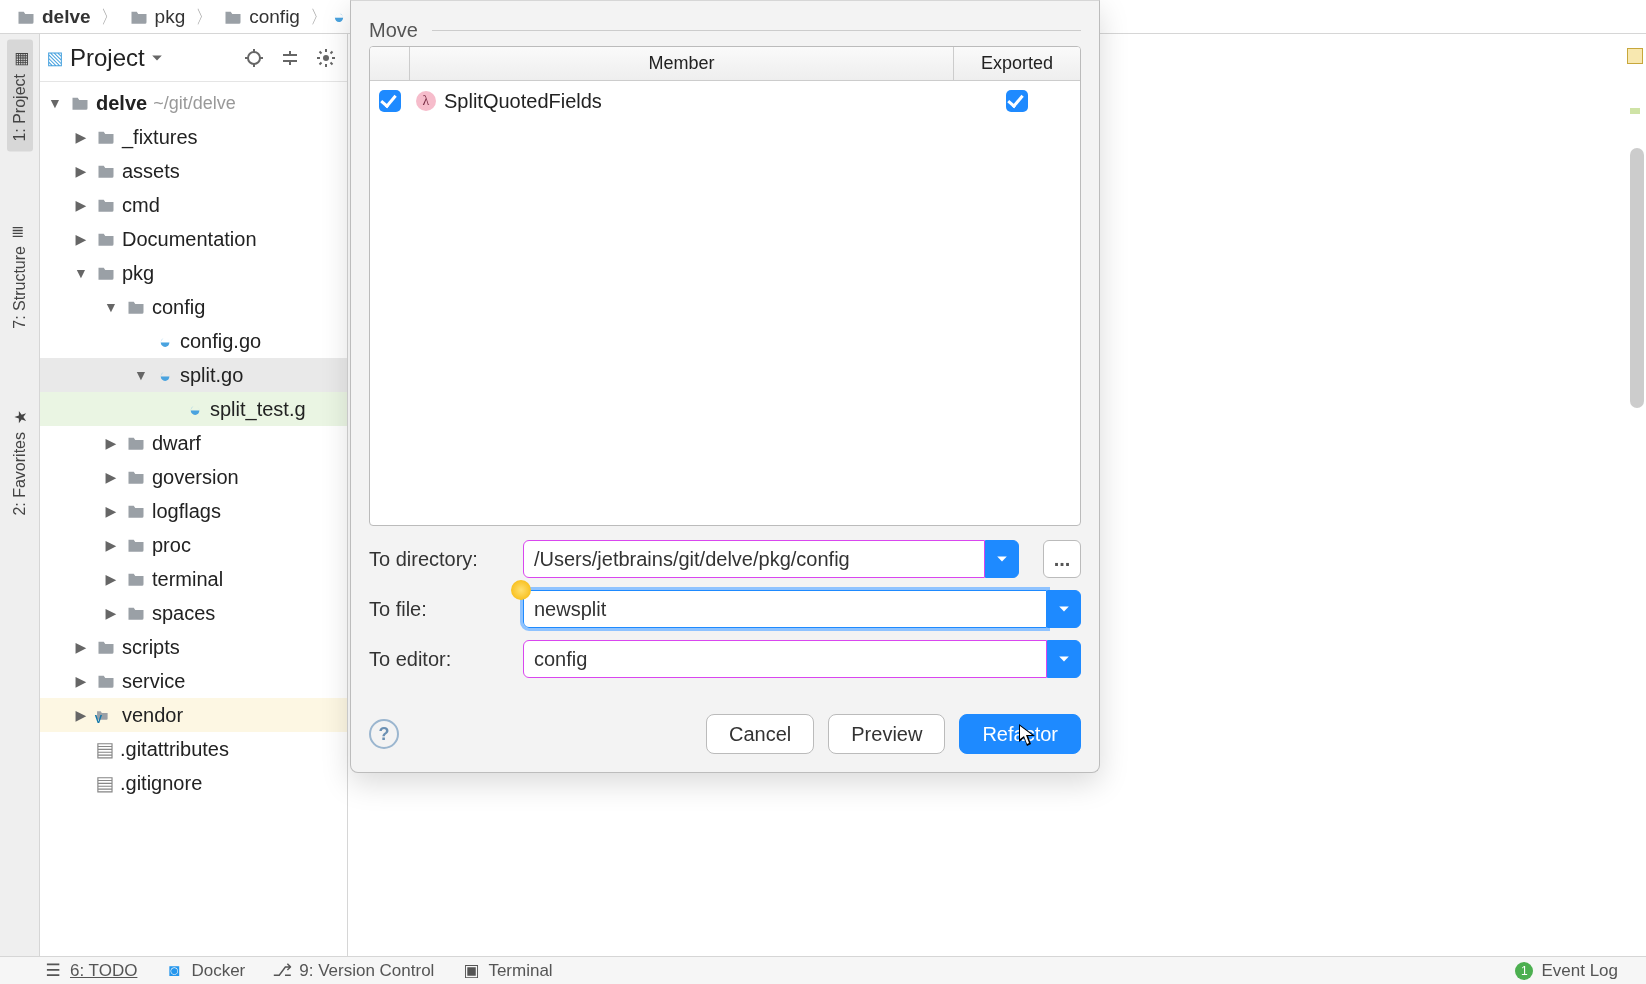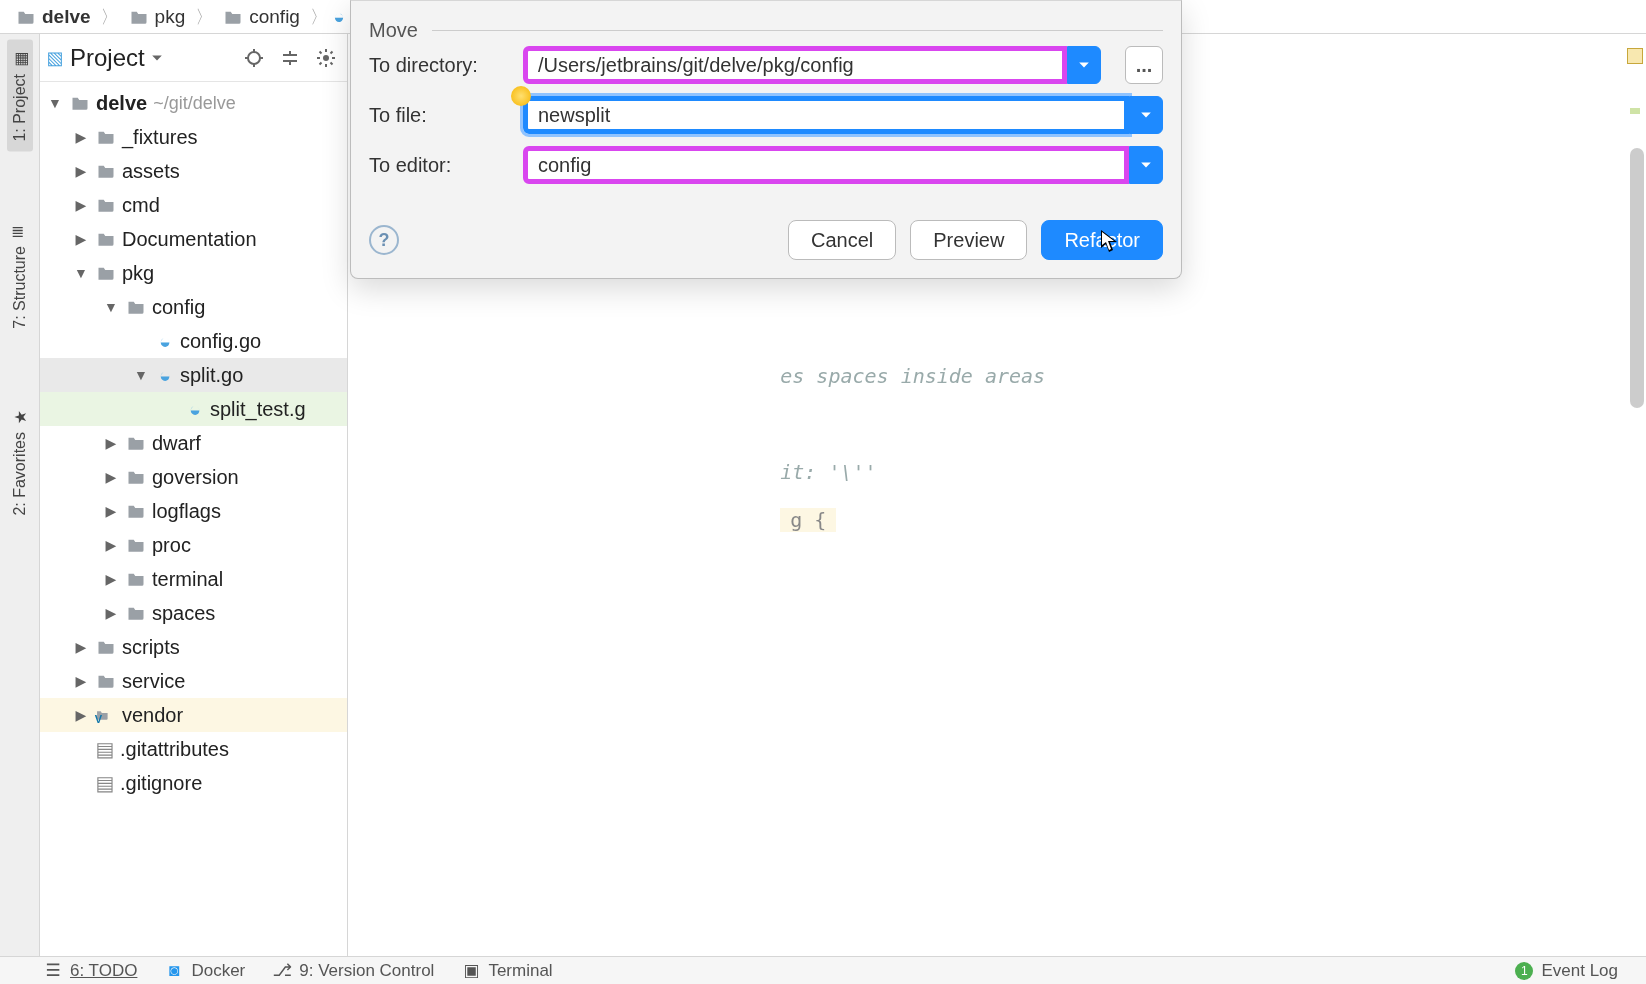--- a/index.html
+++ b/index.html
@@ -141,21 +141,21 @@
   }
   .warn-box {
     position:absolute; right:3px; top:10px; width:16px; height:16px;
     background:#f8e8b0; border:1px solid #c7a73b;
   }
   
   .dialog {
     position: absolute;
     left: 350px;
     top: 0;
-    width: 832px;
+    width: 750px;
     background: #f3f3f3;
     border: 1px solid #bcbcbc;
     border-top: 1px solid #d6d6d6;
     box-shadow: 0 10px 30px rgba(0,0,0,0.15);
     border-radius: 0 0 8px 8px;
     padding: 18px;
     font-size: 20px;
   }
   .dlg-title {
     color:#555; margin-bottom:4px; display:flex; align-items:center; gap:14px;
@@ -194,21 +194,21 @@
     width:20px;height:20px;border-radius:50%;background:#f6bccb;
     display:inline-flex;align-items:center;justify-content:center;
     font-family:serif; font-size:14px; color:#7a2d45;
   }
   .frow { display:flex; align-items:center; gap:14px; margin-bottom:12px; }
   .flabel { width:140px; color:#333; }
   .combo {
     flex:1; display:flex; align-items:stretch; height:38px;
   }
   .combo input, .combo .val {
-    flex:1; border:5px solid #d946ef; border-radius:6px 0 0 6px;
+    flex:1; border:1px solid #d946ef; border-radius:6px 0 0 6px;
     padding:0 10px; font-size:20px; background:#fff; color:#333;
     font-family:inherit;
   }
   .combo .val{display:flex;align-items:center}
   .combo .dd {
     width:34px; background:#1e8aff; border:1px solid #1e8aff;
     border-radius:0 6px 6px 0; display:flex; align-items:center; justify-content:center;
   }
   .combo .dd svg{width:12px;height:12px}
   .combo.focus input{ outline:3px solid #8fc3ff; outline-offset:0; border-color:#1e8aff;}
@@ -526,20 +526,43 @@
       <div class="scroll-thumb"></div>
     </div>
   </div>
 </div>
 
 <div class="dialog">
   <div class="dlg-title">
     <span>Move</span>
     <div class="hr"></div>
   </div>
+  <div class="grid">
+    <div class="ghead">
+      <div class="c1"></div>
+      <div class="c2">
+          <span>Member</span>
+        </div>
+      <div class="c3">
+          <span>Exported</span>
+        </div>
+    </div>
+    <div class="grow">
+      <div class="c1">
+          <span class="chk checked"></span>
+        </div>
+      <div class="c2">
+        <span class="lambda-badge">λ</span>
+        <span>SplitQuotedFields</span>
+      </div>
+      <div class="c3">
+          <span class="chk checked"></span>
+        </div>
+    </div>
+  </div>
 
   <div class="frow">
     <div class="flabel">To directory:</div>
     <div class="combo">
       <div class="val">/Users/jetbrains/git/delve/pkg/config</div>
       <div class="dd">
           <svg viewBox="0 0 10 10">
             <path fill="#fff" d="M1 3l4 4 4-4z"></path>
           </svg>
         </div>

